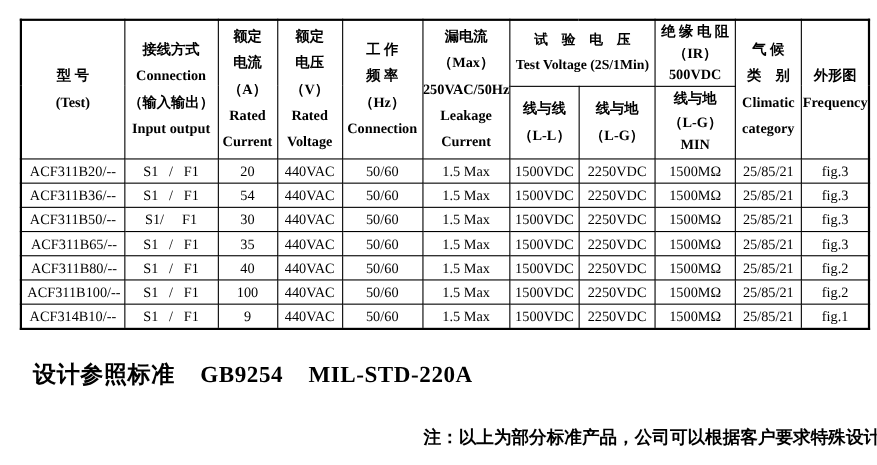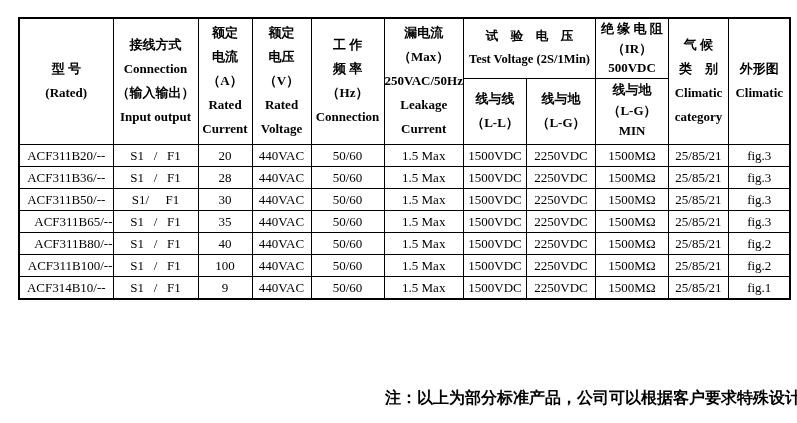--- a/index.html
+++ b/index.html
@@ -32,21 +32,21 @@
   .spec thead th.lh-m { line-height: 1.6; }
   .spec thead th.h-tv { font-size: 12.5px; margin-top: 40px; }
   .spec thead tr.hr1 { height: 60px; }
   .spec thead tr.hr2 { height: 66px; }
   .spec tbody tr { height: 21px; }
   .spec tbody td {
     font-size: 13px;
     line-height: 21px;
     white-space: pre;
   }
-  .spec tbody td.al { text-align: right; padding-left: 2px; }
+  .spec tbody td.al { text-align: center; padding-left: 2px; }
 
   .standard-line {
     position: absolute; left: 30px; top: 326px;
     font-size: 21px; font-weight: bold;
     white-space: pre; letter-spacing: 0.5px;
   }
   .note-line {
     position: absolute; left: 385px; top: 388px;
     font-size: 16px; font-weight: bold;
     white-space: pre;
@@ -67,21 +67,21 @@
         <col style="width:76px">
       <col style="width:63px">
         <col style="width:69px">
         <col style="width:73px">
       <col style="width:60px">
         <col style="width:62px">
     </colgroup>
     <thead>
       <tr class="hr1">
         <th rowspan="2">型 号
-(Rated)</th>
+(Test)</th>
         <th rowspan="2">接线方式
 Connection
 （输入输出）
 Input output</th>
         <th rowspan="2">额定
 电流
 （A）
 Rated
 Current</th>
         <th rowspan="2">额定
@@ -101,21 +101,21 @@
         <th colspan="2" class="h-tv">试　验　电　压
 Test Voltage (2S/1Min)</th>
         <th class="lh-s">绝 缘 电 阻
 （IR）
 500VDC</th>
         <th rowspan="2">气 候
 类　别
 Climatic
 category</th>
         <th rowspan="2">外形图
-Climatic</th>
+Frequency</th>
       </tr>
       <tr class="hr2">
         <th>线与线
 （L-L）</th>
         <th>线与地
 （L-G）</th>
         <th class="lh-m">线与地
 （L-G）
 MIN</th>
       </tr>
@@ -130,21 +130,21 @@
         <td>1.5 Max</td>
         <td>1500VDC</td>
         <td>2250VDC</td>
         <td>1500MΩ</td>
         <td>25/85/21</td>
         <td>fig.3</td>
       </tr>
       <tr>
         <td>ACF311B36/--</td>
         <td>S1   /   F1</td>
-        <td>28</td>
+        <td>54</td>
         <td>440VAC</td>
         <td>50/60</td>
         <td>1.5 Max</td>
         <td>1500VDC</td>
         <td>2250VDC</td>
         <td>1500MΩ</td>
         <td>25/85/21</td>
         <td>fig.3</td>
       </tr>
       <tr>
@@ -208,15 +208,16 @@
         <td>1.5 Max</td>
         <td>1500VDC</td>
         <td>2250VDC</td>
         <td>1500MΩ</td>
         <td>25/85/21</td>
         <td>fig.1</td>
       </tr>
     </tbody>
   </table>
 
+  <div class="standard-line">设计参照标准    GB9254    MIL-STD-220A</div>
   <div class="note-line">注：以上为部分标准产品，公司可以根据客户要求特殊设计</div>
 
 </div>
 
 </body></html>

